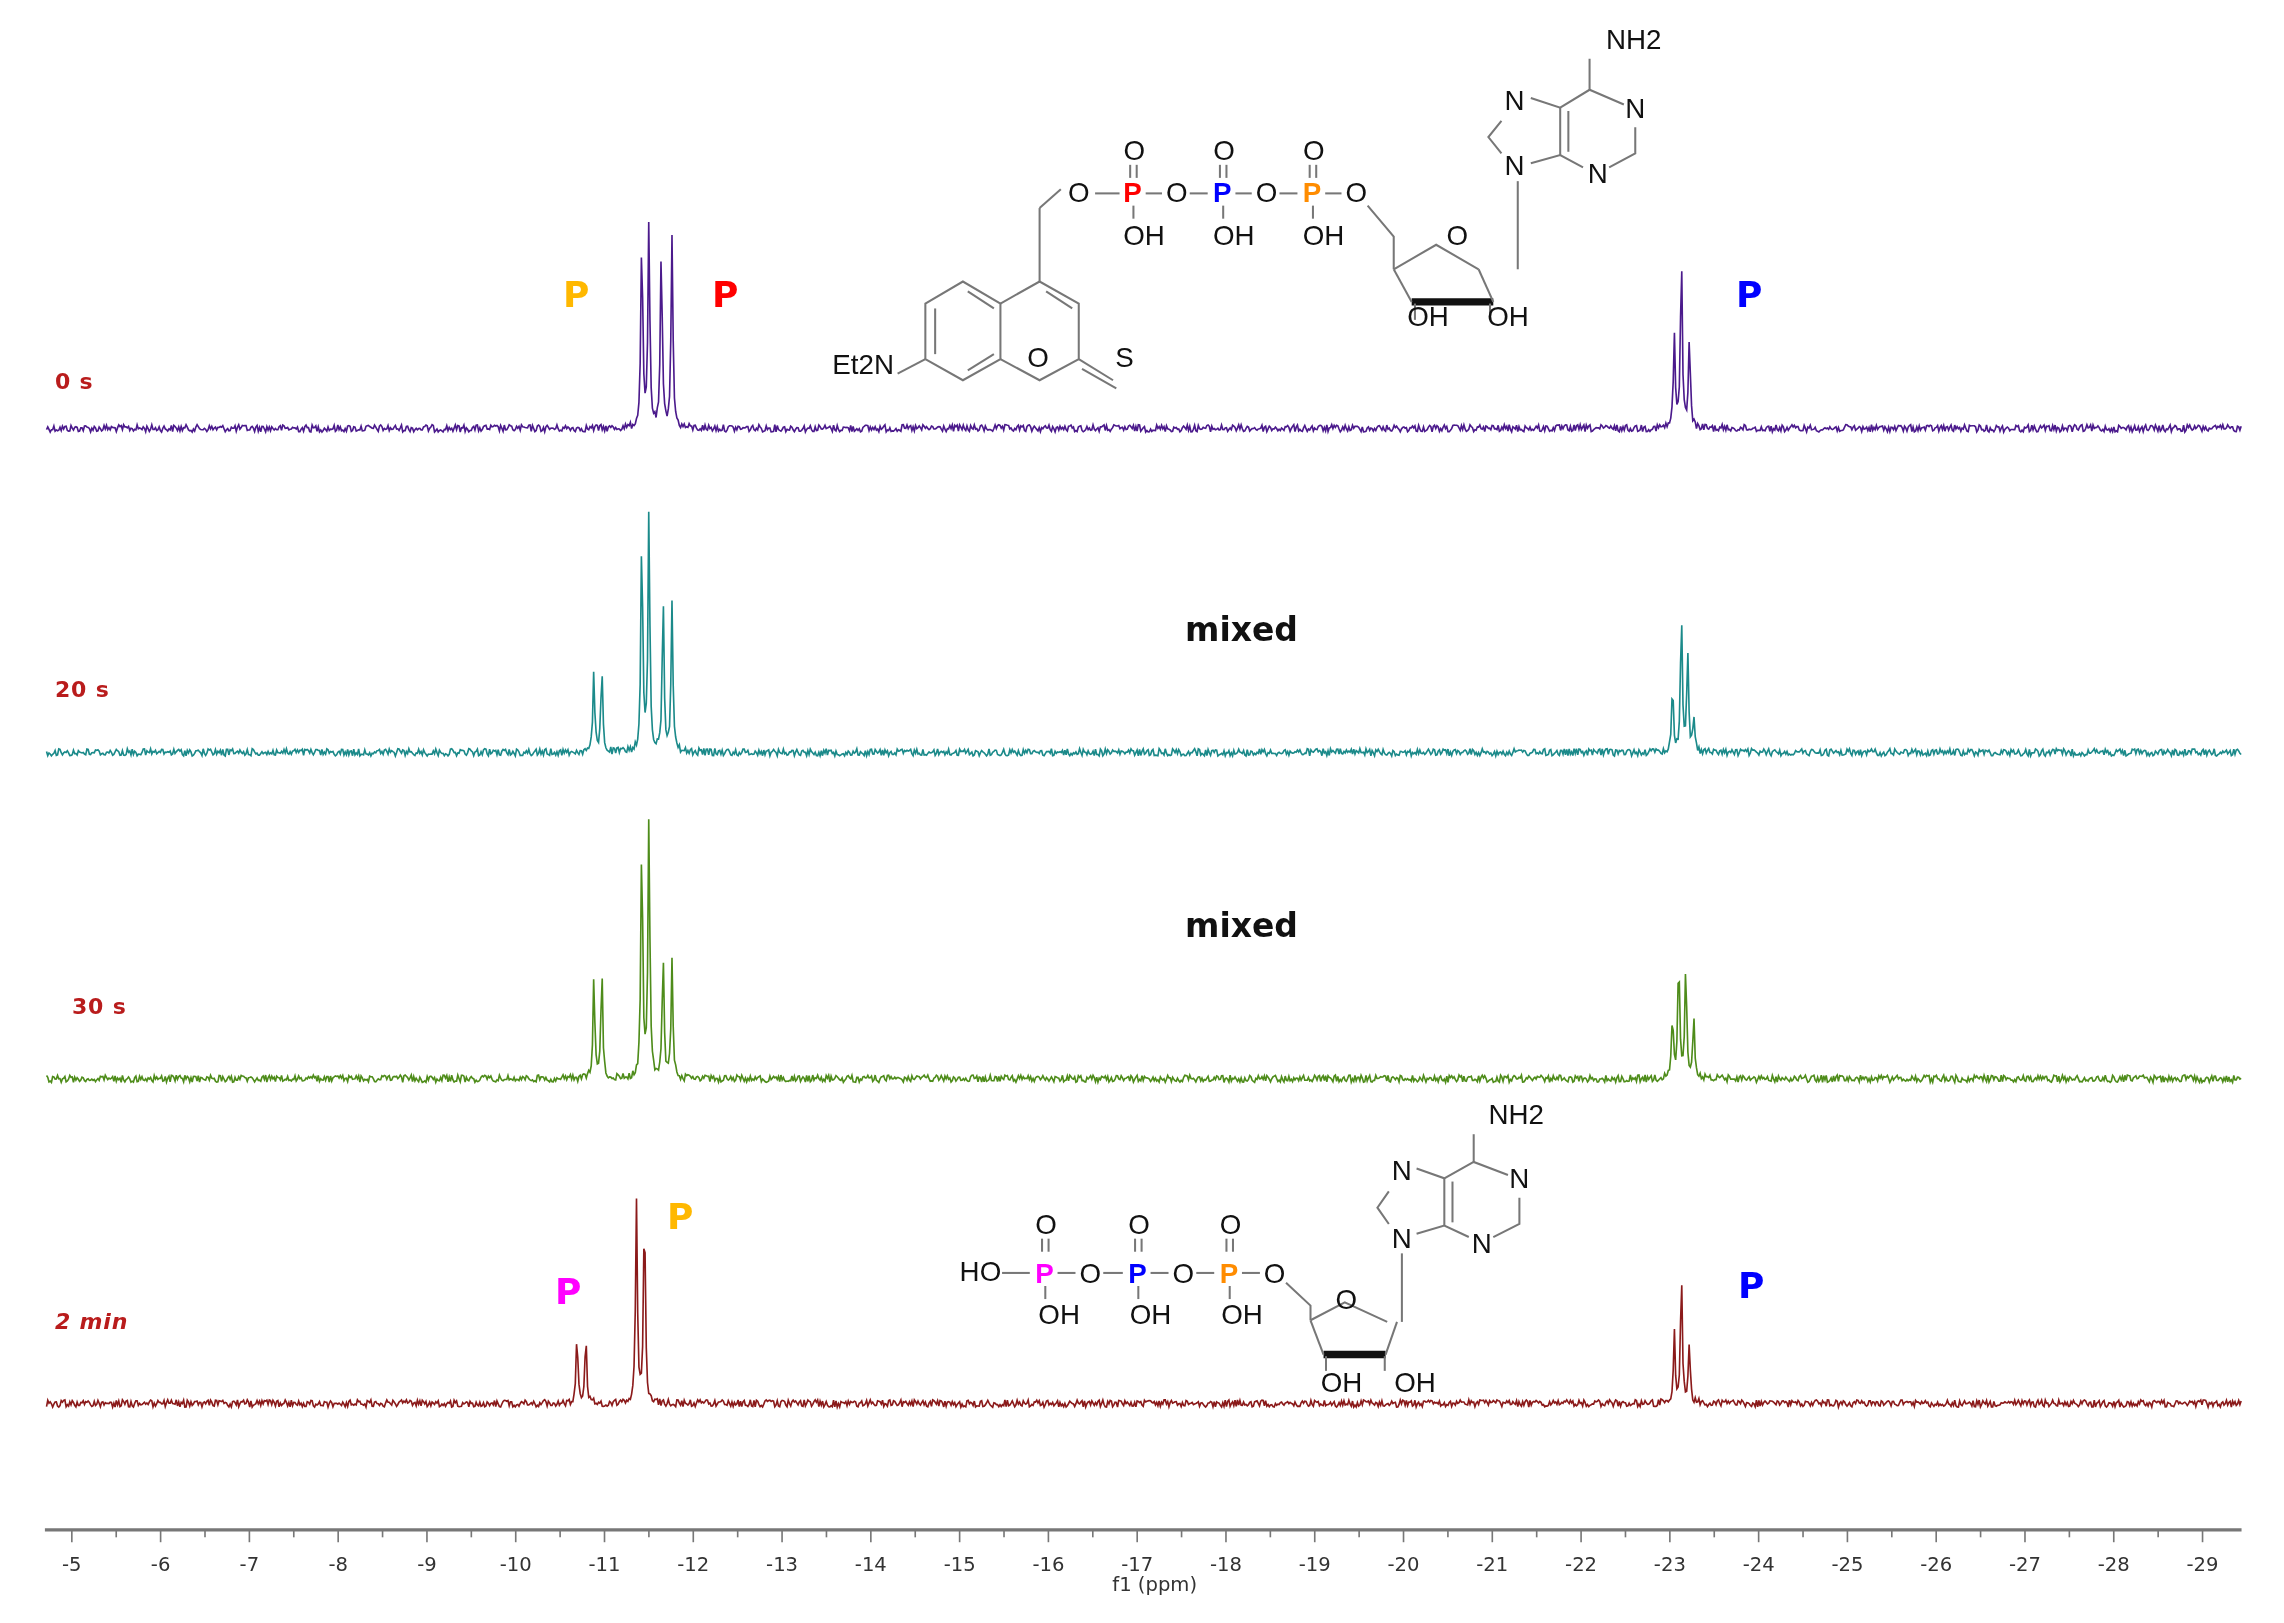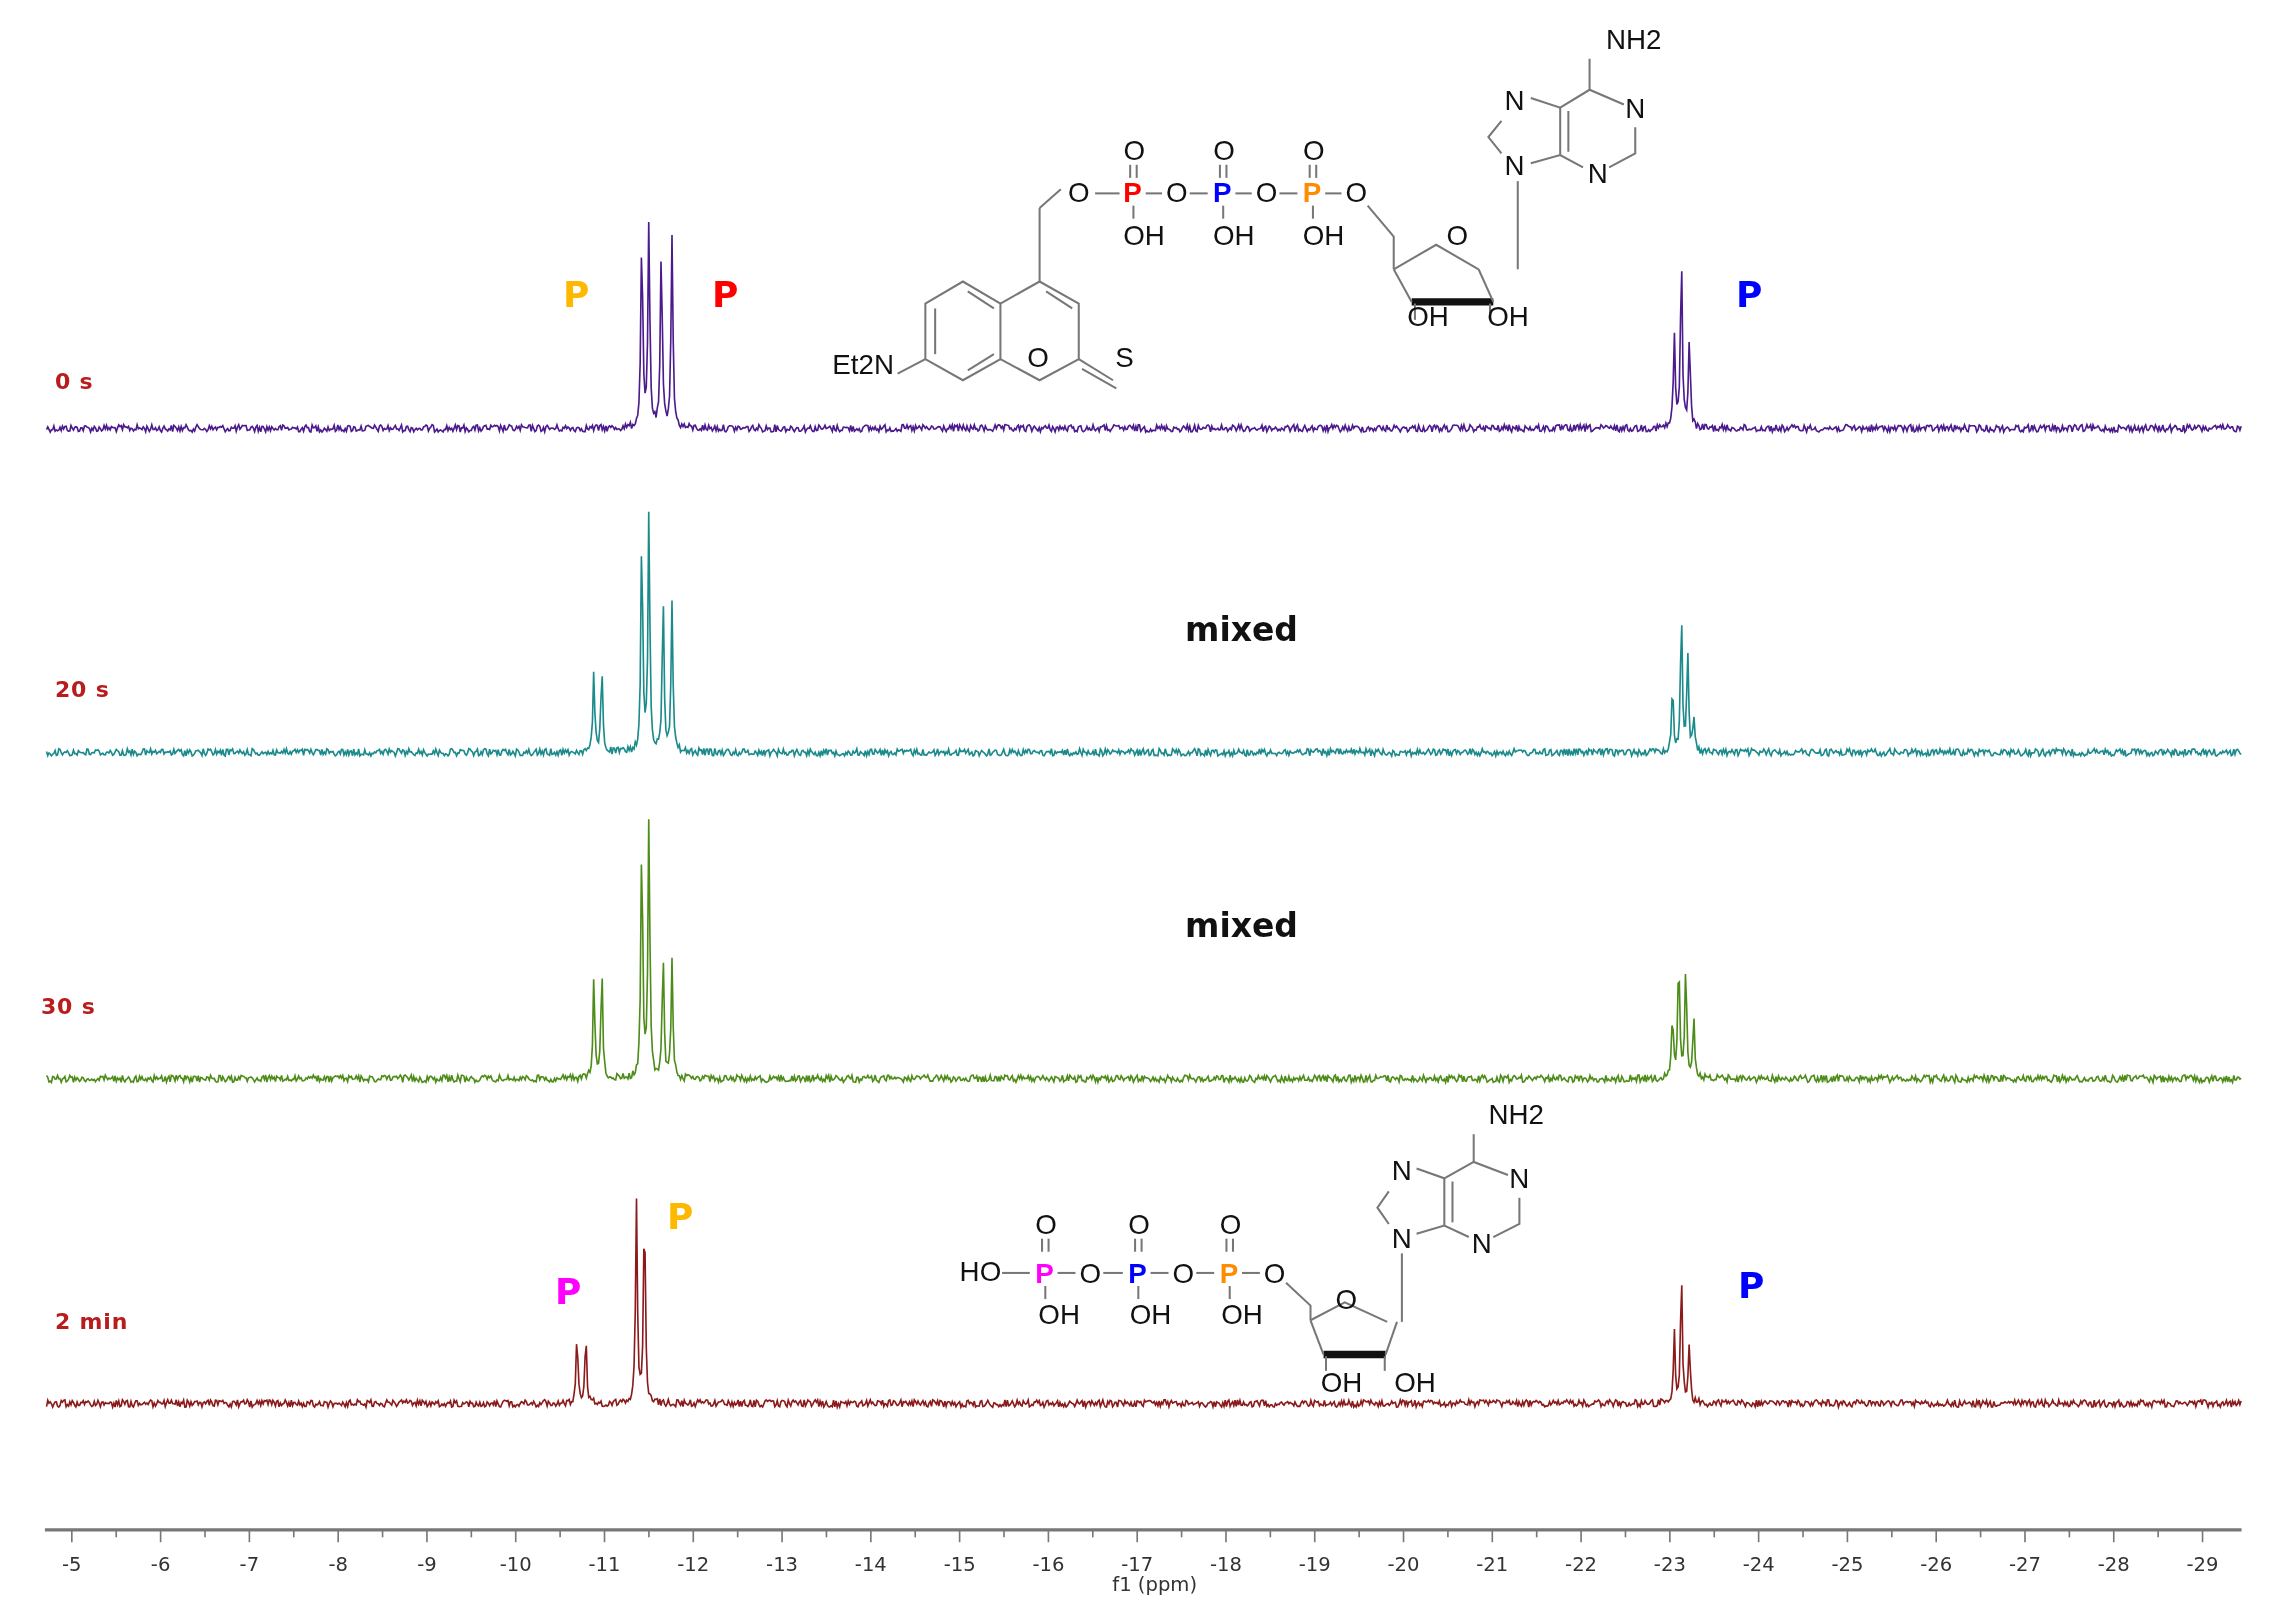--- a/index.html
+++ b/index.html
@@ -235,22 +235,22 @@
     <polyline class="bond" points="1736,1512 1770,1502 1800,1516"></polyline>
     <line class="bond" x1="1770" y1="1444" x2="1770" y2="1502"></line>
     <line class="bond" x1="1780" y1="1448" x2="1780" y2="1498"></line>
     <polyline class="bond" points="1862,1468 1862,1500 1830,1516"></polyline>
     <line class="bond" x1="1806" y1="1424" x2="1806" y2="1390"></line>
   </g>
 </svg>
 
 <div class="time-label" style="left:55px; top:369px;">0 s</div>
 <div class="time-label" style="left:55px; top:677px;">20 s</div>
-<div class="time-label" style="left:41px; top:994px;">30 s</div>
-<div class="time-label" style="left:55px; top:1309px;">2 min</div>
+<div class="time-label" style="left:72px; top:994px;">30 s</div>
+<div class="time-label" style="left:55px; top:1309px;font-style:italic;">2 min</div>
 
 <div class="mixed-label" style="left:1185px; top:610px;">mixed</div>
 <div class="mixed-label" style="left:1185px; top:906px;">mixed</div>
 
 <div class="p-label" style="left:563px; top:274px; color:#ffb800;">P</div>
 <div class="p-label" style="left:712px; top:274px; color:#ff0000;">P</div>
 <div class="p-label" style="left:1736px; top:274px; color:#0000ff;">P</div>
 <div class="p-label" style="left:555px; top:1271px; color:#ff00ff;">P</div>
 <div class="p-label" style="left:667px; top:1196px; color:#ffb800;">P</div>
 <div class="p-label" style="left:1738px; top:1265px; color:#0000ff;">P</div>

